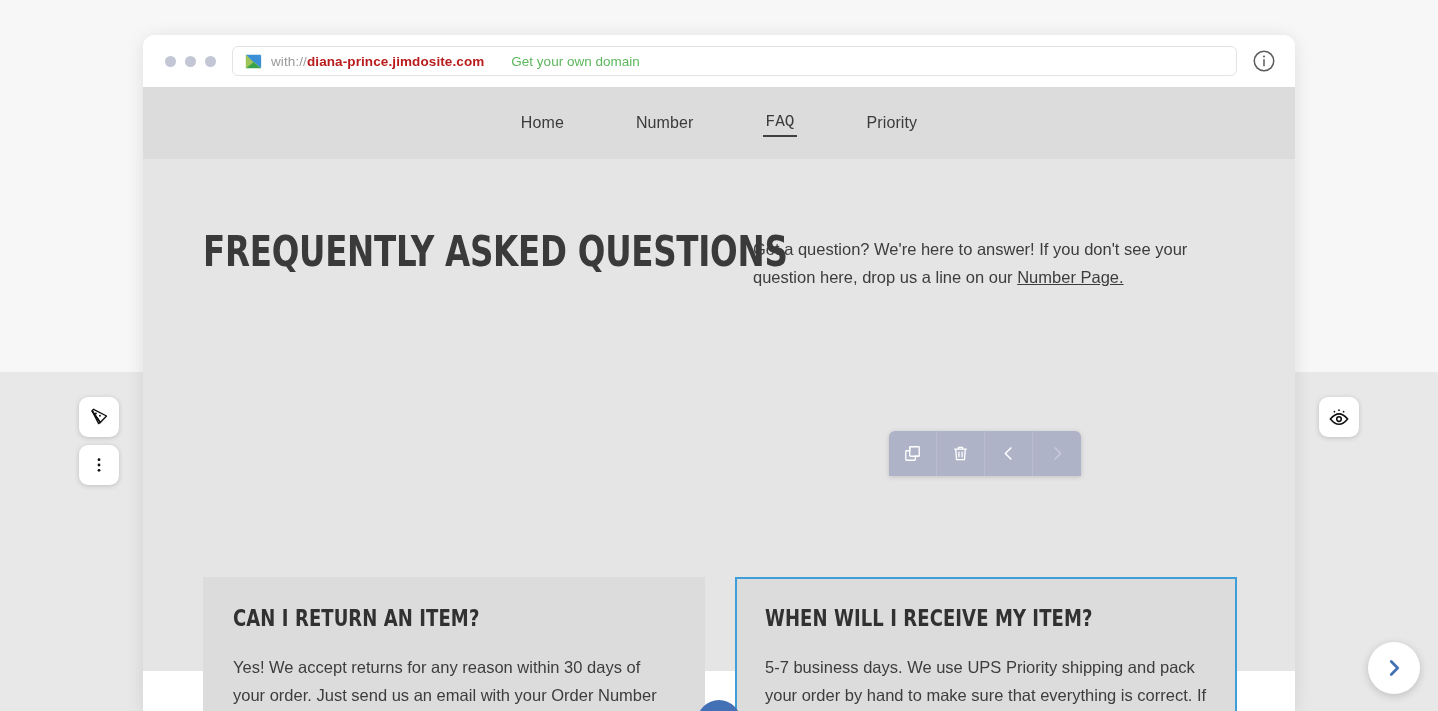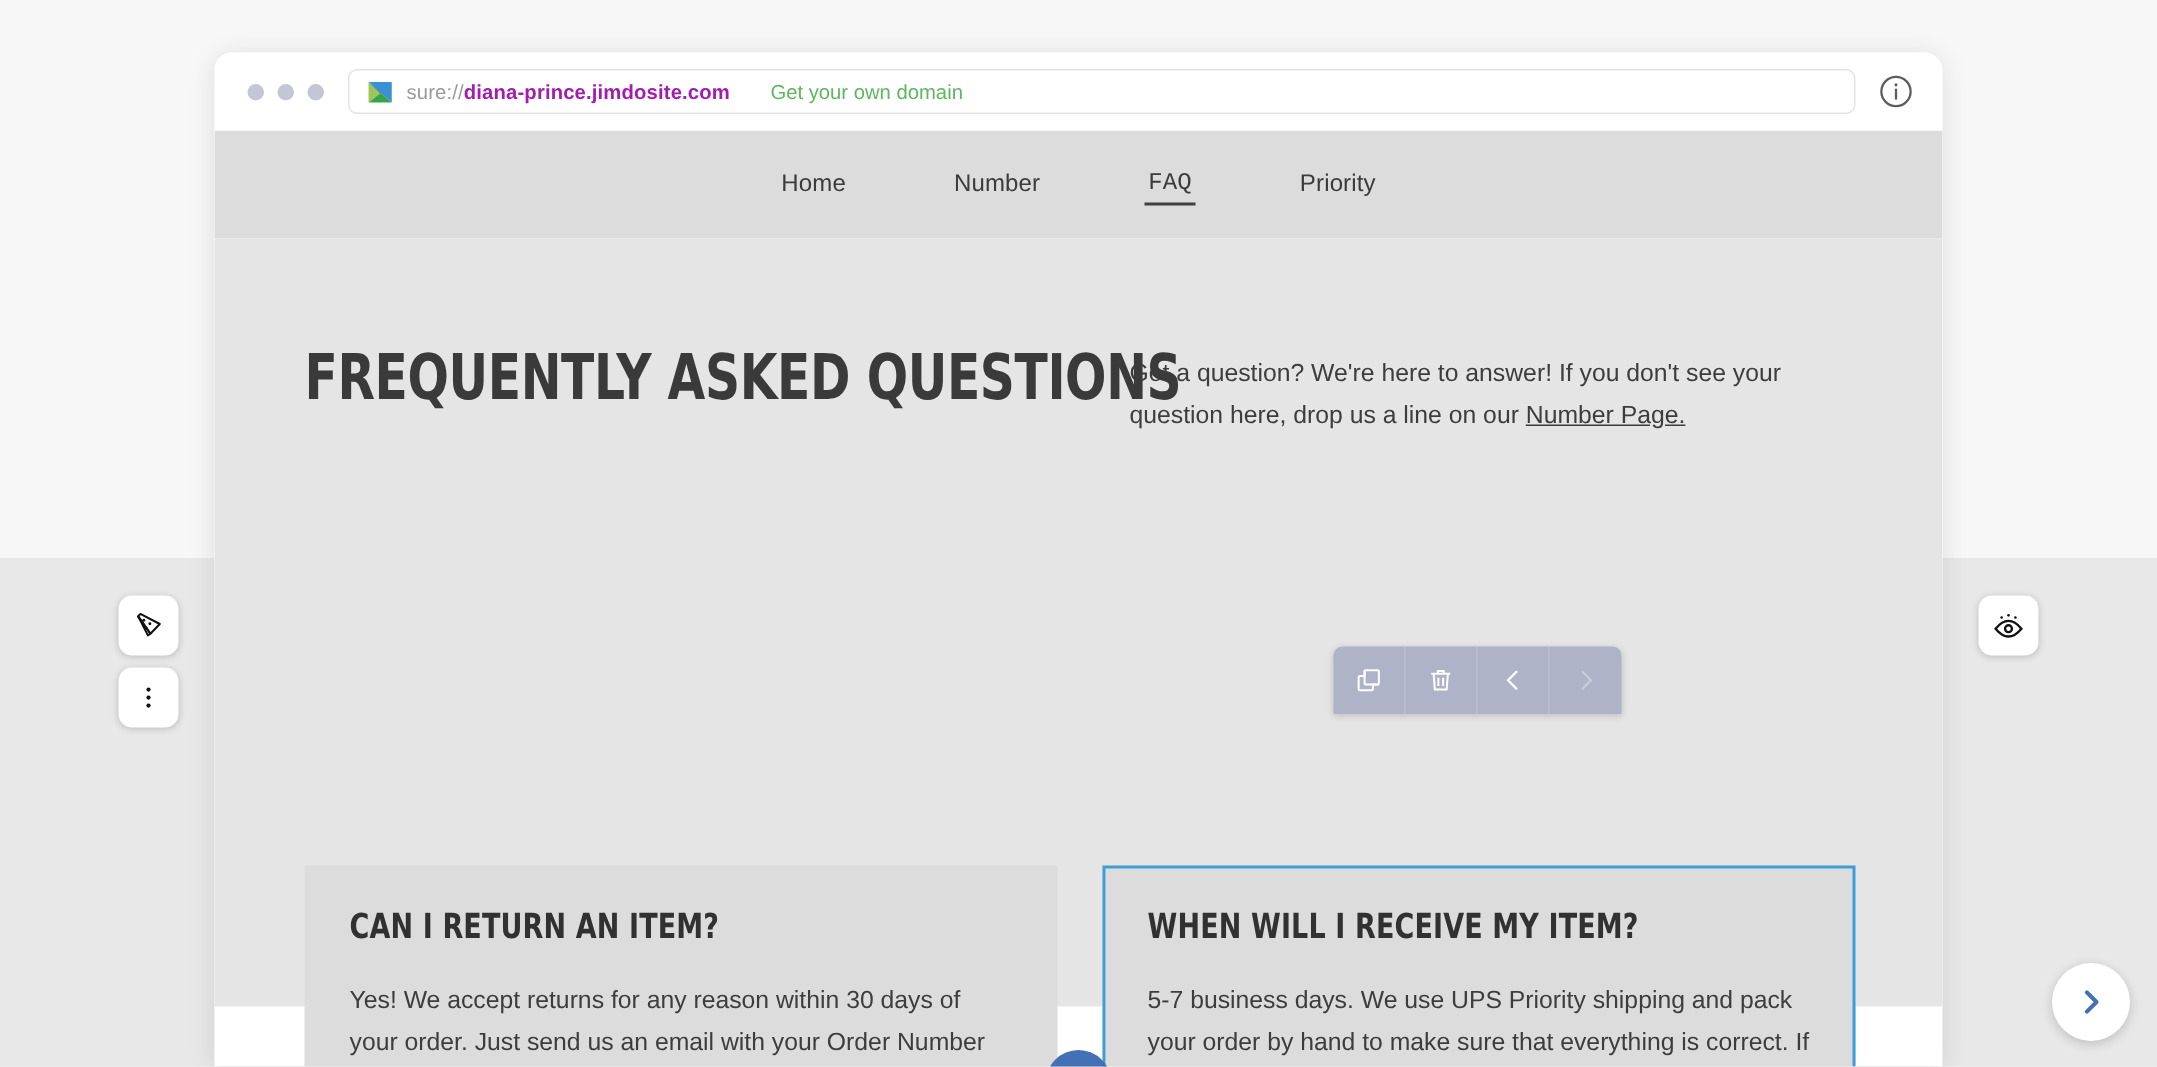--- a/index.html
+++ b/index.html
@@ -47,21 +47,21 @@
     border-radius: 6px;
     display: flex; align-items: center;
     padding: 0 12px;
     gap: 9px;
   }
   .jimdo-logo { width: 17px; height: 17px; flex: none; display:block; }
   .url-text {
     font-size: 13.5px; color: #9a9a9a; letter-spacing: .1px;
     white-space: nowrap;
   }
-  .url-text b { color: #a21caf; font-weight: 700; }
+  .url-text b { color: #b91c1c; font-weight: 700; }
   .domain-cta {
     font-size: 13.5px; color: #5cb85c; font-weight: 400;
     margin-left: 18px; white-space: nowrap;
   }
   .info-btn {
     width: 26px; height: 26px; margin-left: 14px; margin-right: 4px;
     flex: none; cursor: pointer;
   }
 
   
@@ -219,21 +219,21 @@
     </div>
 
     <div class="urlbar">
       <svg class="jimdo-logo" viewBox="0 0 20 20">
         <polygon points="1,2 1,18 10,10" fill="#9ec45a"></polygon>
         <polygon points="19,2 19,18 10,10" fill="#3b8fd4"></polygon>
         <polygon points="1,2 19,2 10,11.5" fill="#3b8fd4"></polygon>
         <polygon points="1,18 10,10 19,18" fill="#3aa34a"></polygon>
         <polygon points="1,2 10,11 1,18" fill="#9ec45a"></polygon>
       </svg>
-      <span class="url-text"><span>sure://</span><b>diana-prince.jimdosite.com</b></span>
+      <span class="url-text"><span>with://</span><b>diana-prince.jimdosite.com</b></span>
       <span class="domain-cta">Get your own domain</span>
     </div>
 
     <svg class="info-btn" viewBox="0 0 24 24" fill="none" stroke="#5d5d5d" stroke-width="1.4">
       <circle cx="12" cy="12" r="9"></circle>
       <line x1="12" y1="10.8" x2="12" y2="16.4" stroke-linecap="round"></line>
       <circle cx="12" cy="7.9" r="0.95" fill="#5d5d5d" stroke="none"></circle>
     </svg>
   </div>
 

